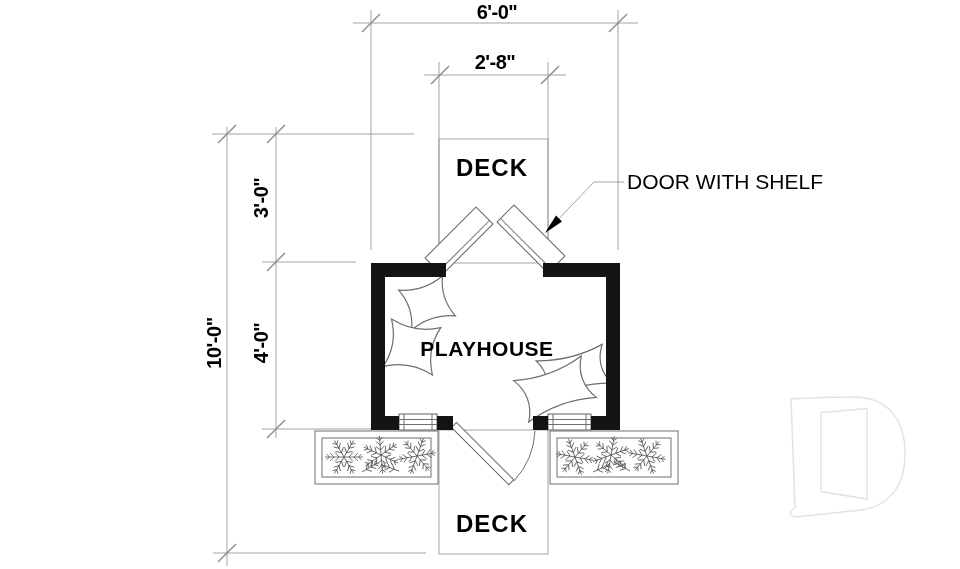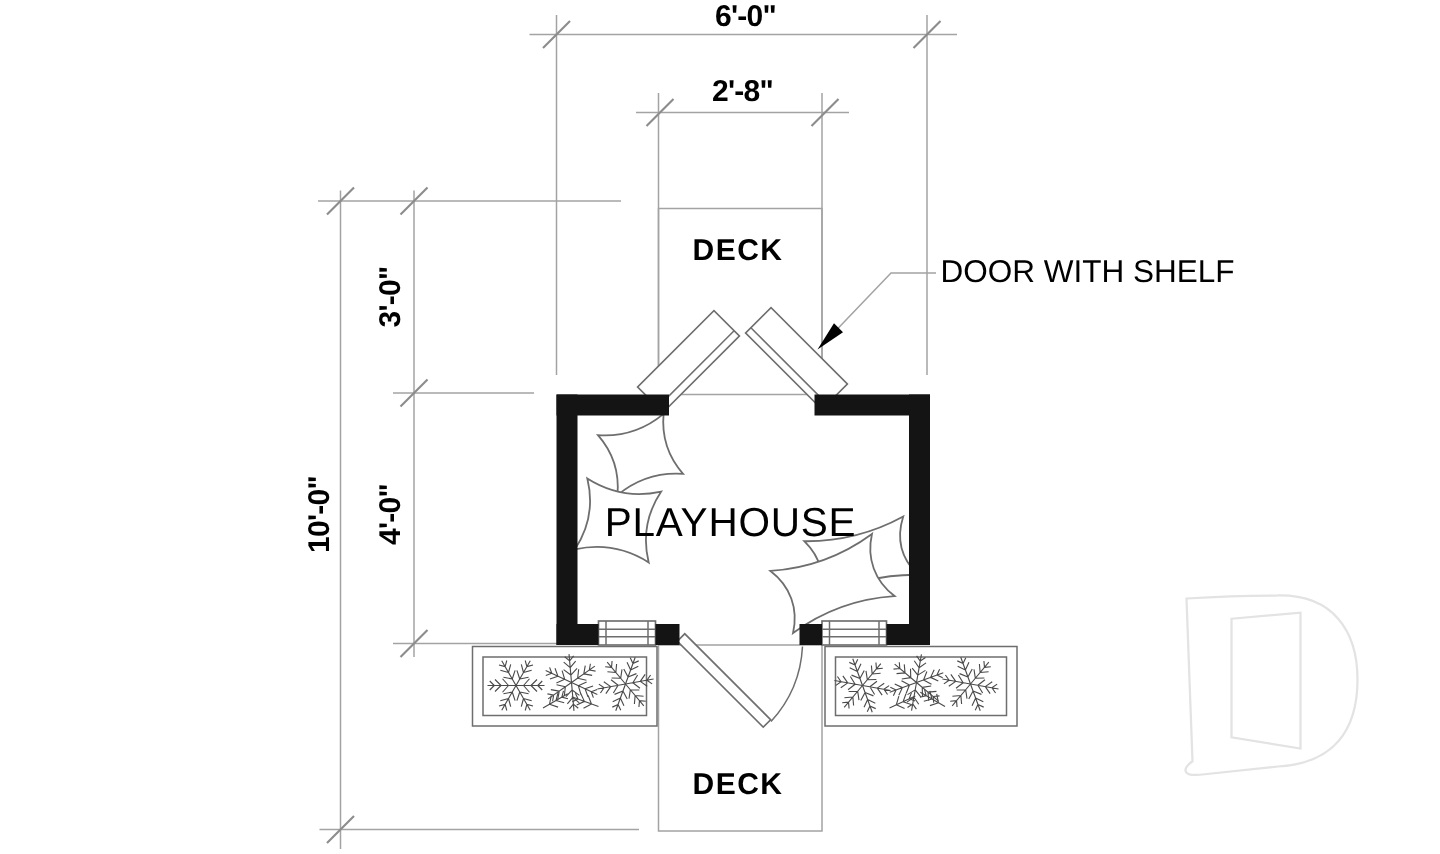--- a/index.html
+++ b/index.html
@@ -5,22 +5,22 @@
   html,body{margin:0;padding:0;background:#ffffff;}
   .canvas{
     position:relative;width:960px;height:569px;background:#fff;overflow:hidden;
     font-family:"Liberation Sans",sans-serif;color:var(--text,#000);
   }
   .canvas svg{position:absolute;left:0;top:0;}
   .lbl{position:absolute;transform:translate(-50%,-50%);white-space:nowrap;
        color:var(--text,#000);}
   .dim{font-weight:bold;font-size:20px;letter-spacing:-0.5px;}
   .rot{transform:translate(-50%,-50%) rotate(-90deg);}
-  .room{font-weight:normal;font-size:27px;letter-spacing:0.5px;}
-  .deck{font-weight:bold;font-size:20px;letter-spacing:1px;}
+  .room{font-weight:bold;font-size:21px;letter-spacing:0.5px;}
+  .deck{font-weight:bold;font-size:24px;letter-spacing:1px;}
   .note{position:absolute;transform:translateY(-50%);font-size:21px;white-space:nowrap;}
   
   .ln{stroke:var(--line,#a3a3a3);stroke-width:1;fill:none;}
   .tick{stroke:var(--tick,#8c8c8c);stroke-width:1.4;fill:none;}
   .det{stroke:var(--detail,#6e6e6e);stroke-width:1.1;fill:#ffffff;}
   .detn{stroke:var(--detail,#6e6e6e);stroke-width:1;fill:none;}
   .wall{fill:var(--wall,#141414);stroke:none;}
   .plant{stroke:var(--plant,#4a4a4a);stroke-width:0.75;fill:none;}
   .pillow{stroke:var(--detail,#6e6e6e);stroke-width:1.2;fill:#ffffff;}
   .wm{stroke:var(--watermark,#e3e3e3);stroke-width:1.5;fill:none;}

